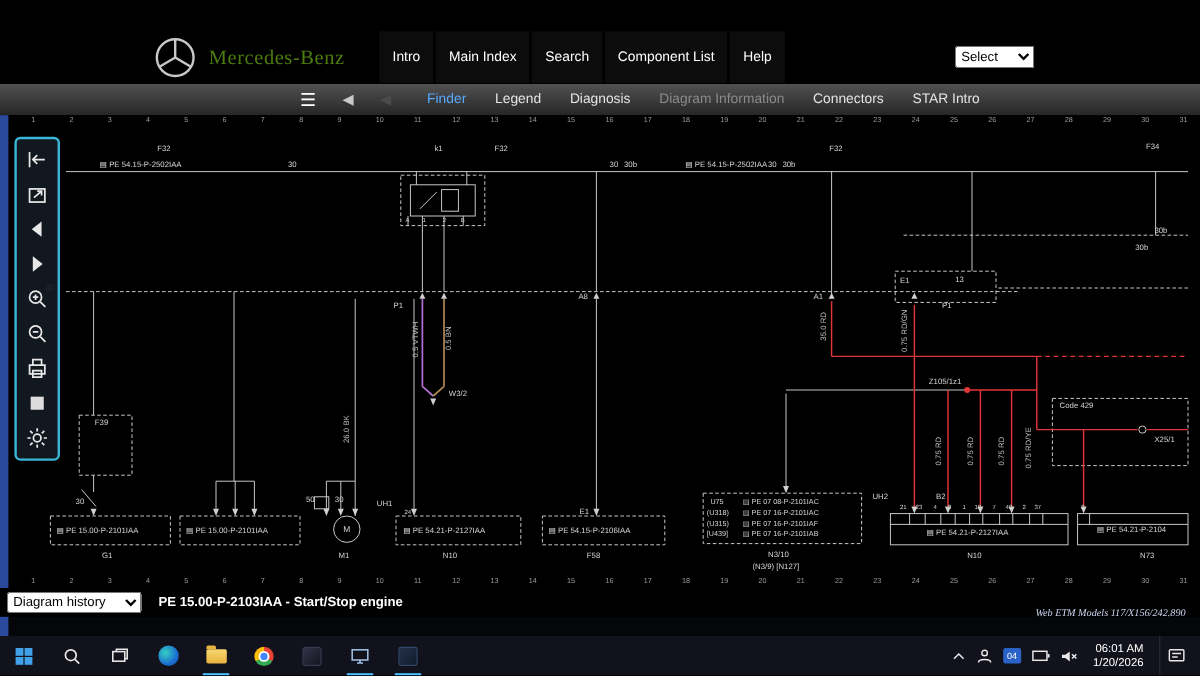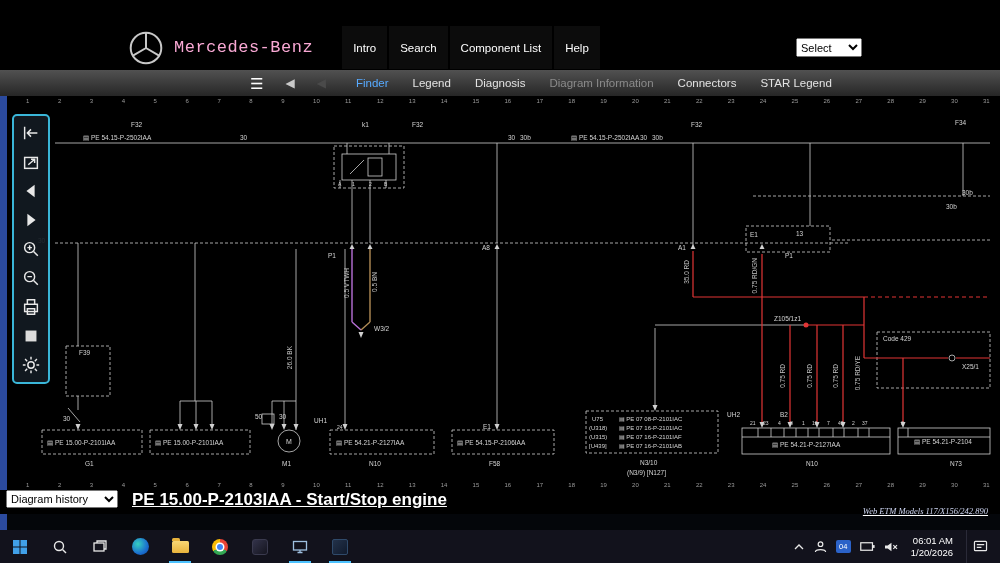--- a/index.html
+++ b/index.html
@@ -10,21 +10,21 @@
     display:flex;align-items:center;color:#e8e8e8;font-size:11px;border-bottom:1px solid #05050a;box-sizing:border-box;}
   .app-icon{width:12px;height:12px;margin:0 8px 0 10px;border-radius:2px;
     background:linear-gradient(135deg,#3f8fe0,#1b4f9e);}
   .win-controls{margin-left:auto;display:flex;height:100%;}
   .win-controls span{width:34px;height:100%;display:flex;align-items:center;justify-content:center;
     color:#ddd;font-size:12px;cursor:pointer;}
   
   .header{position:absolute;top:25px;left:0;width:100%;height:45px;background:#000;
     display:flex;align-items:center;}
   .brand{display:flex;align-items:center;gap:10px;margin-left:128px;}
-  .brand-text{font-family:Liberation Mono, monospace;font-size:17px;color:#f9a8d4;letter-spacing:.5px;}
+  .brand-text{font-family:Liberation Serif, serif;font-size:17px;color:#4d7c0f;letter-spacing:.5px;}
   .main-nav{display:flex;margin-left:28px;height:100%;}
   .nav-item{display:flex;align-items:center;padding:0 11px;margin:1px;font-size:11.5px;color:#fff;
     background:#0c0c0c;cursor:pointer;white-space:nowrap;}
   .model-select{margin-left:auto;margin-right:138px;width:66px;height:19px;font-size:11px;}
   
   .tabbar{position:absolute;top:70px;left:0;width:100%;height:26px;
     background:linear-gradient(#515151,#262626);display:flex;align-items:center;color:#ddd;}
   .menu-btn{margin-left:250px;color:#fff;font-size:15px;cursor:pointer;line-height:1;}
   .nav-arrow{font-size:12px;margin-left:22px;cursor:pointer;}
   .nav-arrow.first{color:#c9c9c9;}
@@ -51,23 +51,23 @@
   .ruler.top{top:2px;} .ruler.bottom{top:386px;}
   .rnum{position:absolute;font-size:6px;color:#9a9a9a;line-height:1;}
   
   .left-toolbar{position:absolute;left:12px;top:18px;width:34px;padding:3px 0;z-index:6;
     background:rgba(18,26,34,.92);border:2px solid #3ab6d8;border-radius:5px;
     display:flex;flex-direction:column;align-items:center;gap:1px;}
   .tool{width:28px;height:28px;display:flex;align-items:center;justify-content:center;cursor:pointer;}
   .tool svg{stroke:#e8e8e8;stroke-width:1.6;fill:none;}
   
   .statusbar{position:absolute;top:490px;left:0;width:1000px;height:24px;background:#000;
-    display:flex;align-items:flex-start;color:#fff;z-index:6;text-decoration:underline;}
+    display:flex;align-items:center;color:#fff;z-index:6;}
   .history-select{margin-left:6px;width:112px;height:18px;font-size:11px;}
-  .diagram-title{margin-left:14px;font-weight:bold;font-size:17px;}
+  .diagram-title{margin-left:14px;font-weight:bold;font-size:11px;}
   .footer-note{margin-left:auto;margin-right:12px;font-size:8.5px;font-style:italic;
     font-family:"Liberation Serif",serif;color:#cdd5f2;margin-top:16px;}
   .desktop-gap{position:absolute;top:514px;left:0;width:1000px;height:16px;background:#04060a;}
   
   .taskbar{position:absolute;top:530px;left:0;width:1000px;height:33px;background:#12121c;
     display:flex;align-items:center;color:#fff;z-index:7;}
   .task-btn{width:40px;height:33px;display:flex;align-items:center;justify-content:center;
     position:relative;cursor:pointer;}
   .task-btn.active::after{content:"";position:absolute;left:9px;right:9px;bottom:0;height:2px;background:#4cc2ff;}
   .edge-icon{width:17px;height:17px;border-radius:50%;
@@ -99,40 +99,41 @@
   <div class="header">
     <div class="brand">
       <svg width="36" height="36" viewBox="0 0 40 40">
         <circle cx="20" cy="20" r="17" fill="none" stroke="#c8c8c8" stroke-width="2.2"></circle>
         <path d="M20 3 L20 20 M20 20 L5.5 28.5 M20 20 L34.5 28.5" stroke="#c8c8c8" stroke-width="2.2" fill="none"></path>
       </svg>
       <span class="brand-text">Mercedes-Benz</span>
     </div>
     <nav class="main-nav">
         <div class="nav-item">Intro</div>
+        <div class="nav-item">Main Index</div>
         <div class="nav-item">Search</div>
         <div class="nav-item">Component List</div>
         <div class="nav-item">Help</div>
       </nav>
     <select class="model-select">
       <option>Select</option>
     </select>
   </div>
 
   <div class="tabbar">
     <span class="menu-btn">☰</span>
     <span class="nav-arrow first">◀</span>
     <span class="nav-arrow back">◀</span>
     <div class="tab-strip">
         <div class="tab active">Finder</div>
         <div class="tab">Legend</div>
         <div class="tab">Diagnosis</div>
         <div class="tab disabled">Diagram Information</div>
         <div class="tab">Connectors</div>
-        <div class="tab">STAR Legend</div>
+        <div class="tab">STAR Intro</div>
       </div>
   </div>
 
   <div class="diagram-area">
     <svg class="wires" viewBox="0 0 1000 394">
       <path class="w" d="M55,47 H990"></path>
       <path class="wd" d="M55,147 H848"></path>
       <path class="wd" d="M753,100 H990"></path>
       <path class="wd" d="M832,144 H990"></path>
       <rect class="wd" x="334" y="50" width="70" height="42"></rect>

